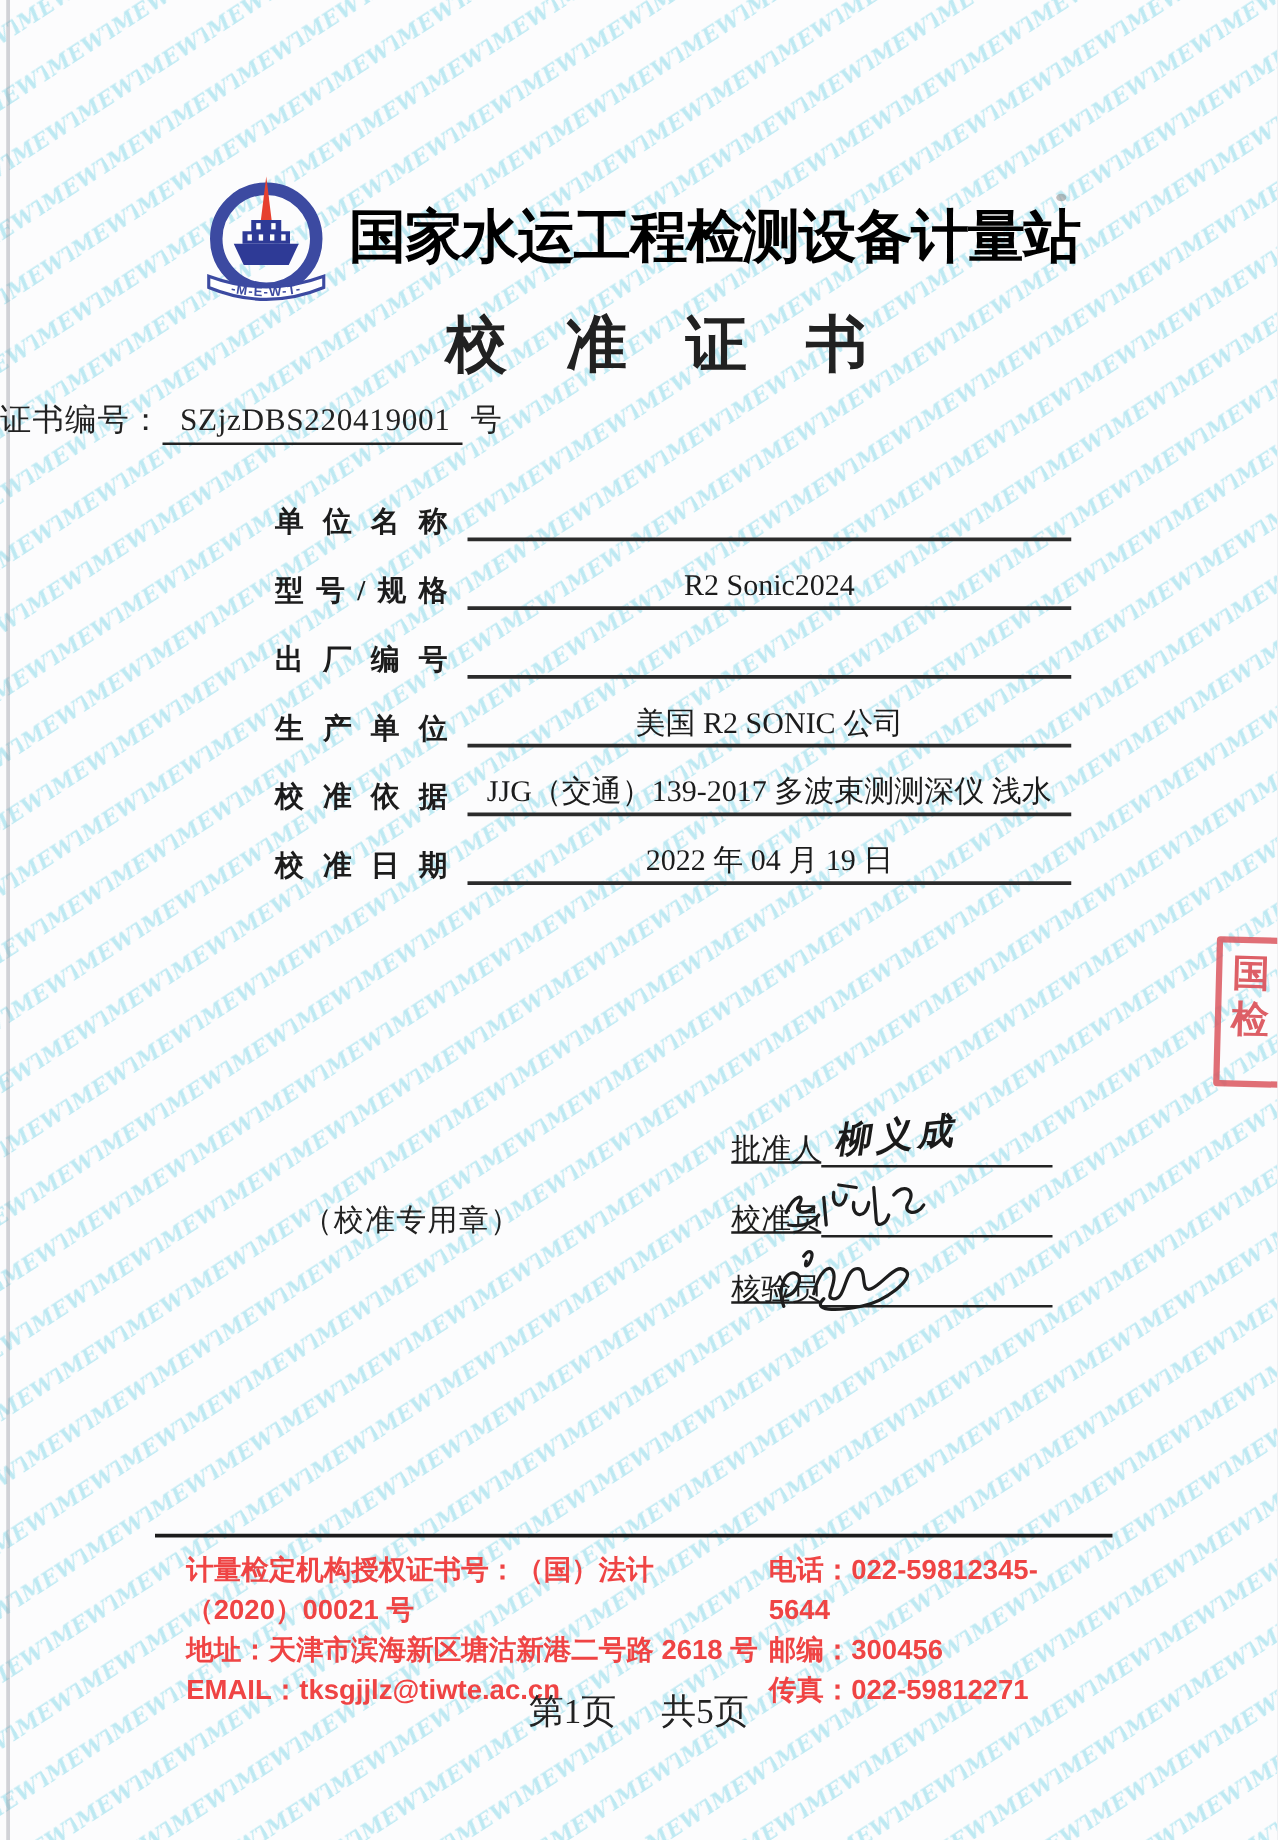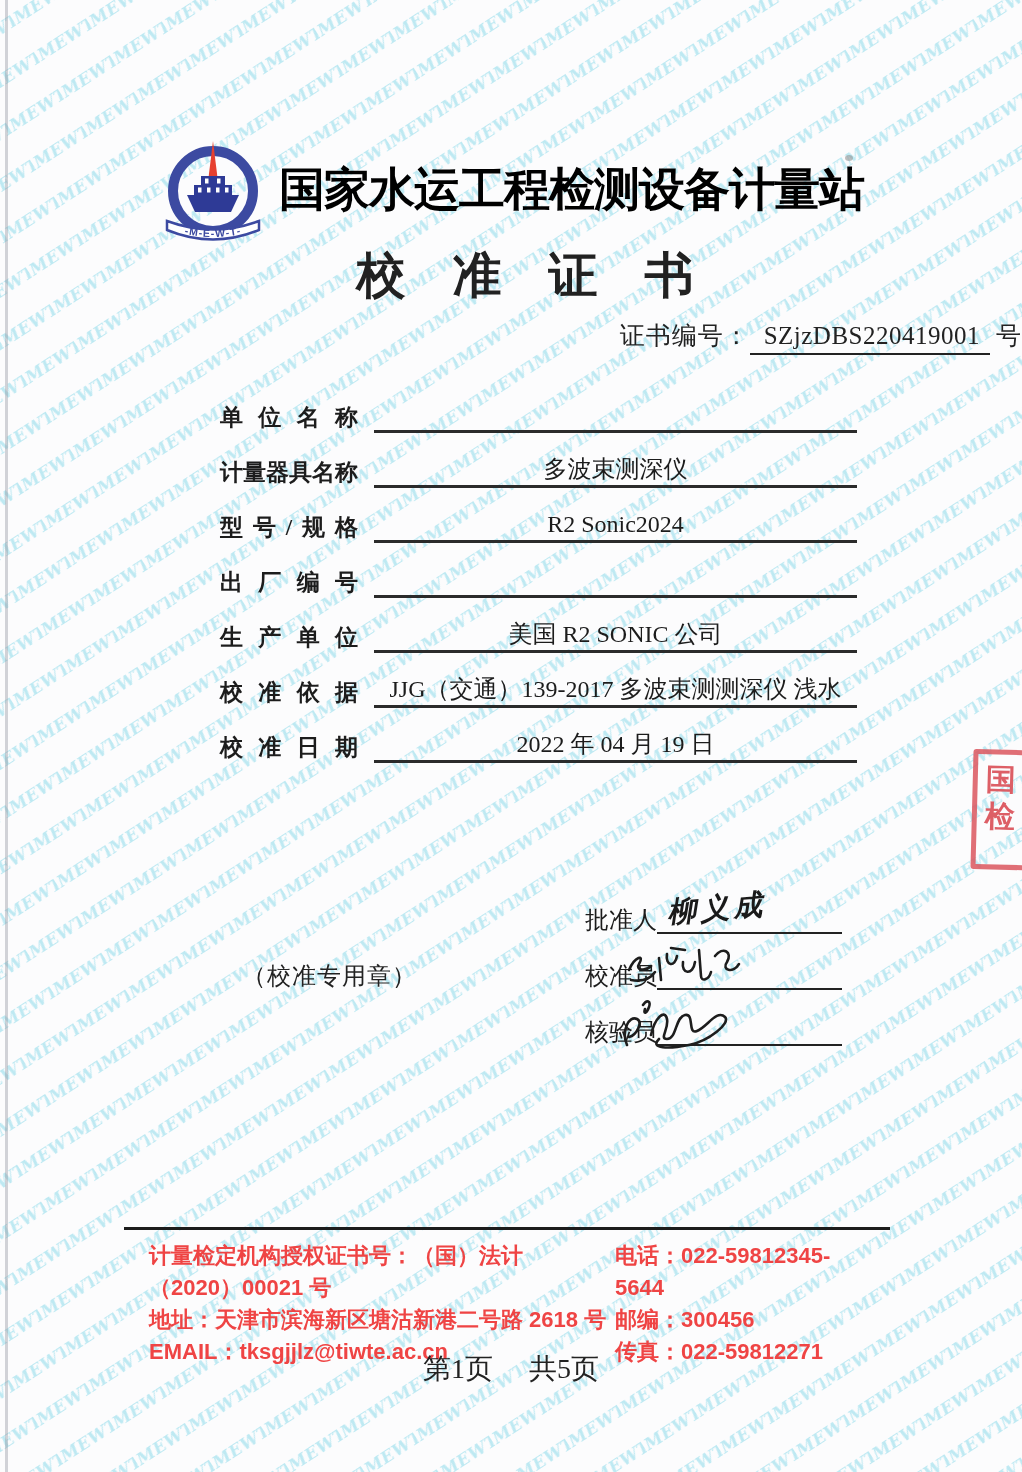--- a/index.html
+++ b/index.html
@@ -21,21 +21,21 @@
   .org-name{
     position:absolute;left:279px;top:163px;margin:0;z-index:2;
     font-family:"Liberation Sans",sans-serif;font-weight:700;font-size:46px;line-height:52px;
     letter-spacing:-1px;color:#000000;white-space:nowrap;
   }
   .doc-title{
     position:absolute;left:14px;right:-14px;top:243px;margin:0;z-index:2;
     text-align:center;font-family:"Liberation Sans",sans-serif;font-weight:700;
     font-size:49px;letter-spacing:47px;text-indent:47px;color:#212121;white-space:nowrap;
   }
-  .cert-no{position:absolute;left:0;right:0;top:319px;z-index:2;text-align:right;font-size:25px;color:#222;letter-spacing:1px;}
+  .cert-no{position:absolute;left:0;right:0;top:319px;z-index:2;text-align:left;font-size:25px;color:#222;letter-spacing:1px;}
   .cert-no-value{
     display:inline-block;border-bottom:2px solid #222;
     padding:0 10px 3px 14px;margin-right:6px;letter-spacing:.5px;
   }
 
   
   .fields{position:absolute;left:220px;top:401px;width:637px;z-index:2;}
   .field-row{display:flex;align-items:flex-end;height:32px;margin-bottom:23px;}
   .field-label{
     width:138px;font-size:23px;font-weight:600;color:#1c1c1c;line-height:30px;
@@ -43,21 +43,21 @@
   }
   .field-value{
     flex:1;margin-left:16px;min-height:31px;
     border-bottom:3px solid #2b2b2b;
     text-align:center;font-size:24px;line-height:30px;padding-bottom:0;
     white-space:nowrap;color:#1c1c1c;
   }
 
   
   .seal-note{position:absolute;left:242px;top:960px;z-index:2;font-size:24px;letter-spacing:1px;color:#222;text-align:center;}
-  .sig-rows{position:absolute;left:585px;top:905px;width:257px;z-index:2;}
+  .sig-rows{position:absolute;left:585px;top:905px;width:257px;z-index:2;text-decoration:underline;}
   .sig-row{display:flex;align-items:flex-end;height:29px;margin-bottom:27px;}
   .sig-label{font-size:24px;line-height:28px;white-space:nowrap;color:#1c1c1c;}
   .sig-line{flex:1;height:100%;border-bottom:2px solid #222;position:relative;}
   .sig-name{
     position:absolute;left:10px;bottom:3px;
     font-style:italic;font-weight:600;font-size:29px;letter-spacing:4px;
     transform:rotate(-5deg);color:#1a1a1a;white-space:nowrap;
   }
   .sig-scribble{position:absolute;pointer-events:none;}
   .sig-scribble path{fill:none;stroke:#1d1d1d;stroke-width:2.6;stroke-linecap:round;stroke-linejoin:round;}
@@ -131,24 +131,20 @@
   <div class="cert-no">
     <span>证书编号：</span><span class="cert-no-value">SZjzDBS220419001</span><span>号</span>
   </div>
 
   <div class="fields">
     <div class="field-row">
       <span class="field-label">单位名称</span>
       <span class="field-value"></span>
     </div>
     <div class="field-row">
-      <span class="field-label">计量器具名称</span>
-      <span class="field-value">多波束测深仪</span>
-    </div>
-    <div class="field-row">
       <span class="field-label">型号/规格</span>
       <span class="field-value">R2 Sonic2024</span>
     </div>
     <div class="field-row">
       <span class="field-label">出厂编号</span>
       <span class="field-value"></span>
     </div>
     <div class="field-row">
       <span class="field-label">生产单位</span>
       <span class="field-value">美国 R2 SONIC 公司</span>

